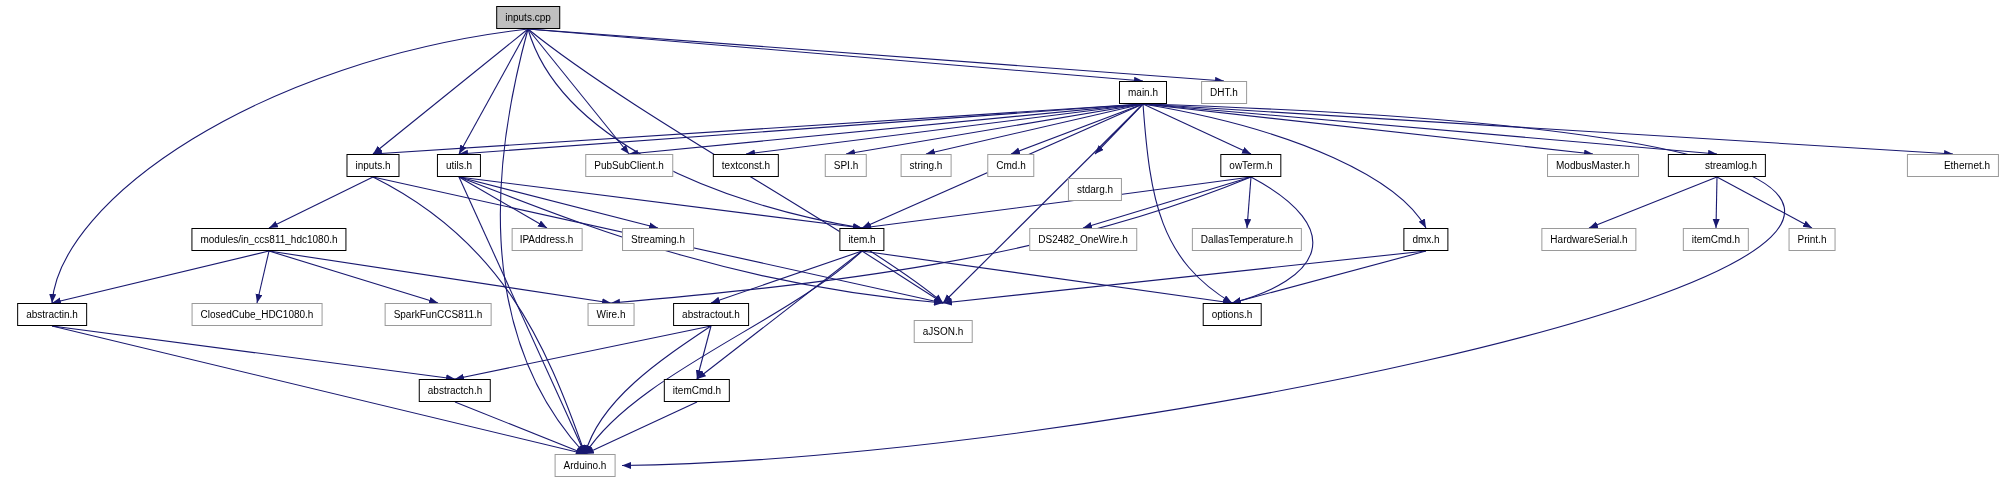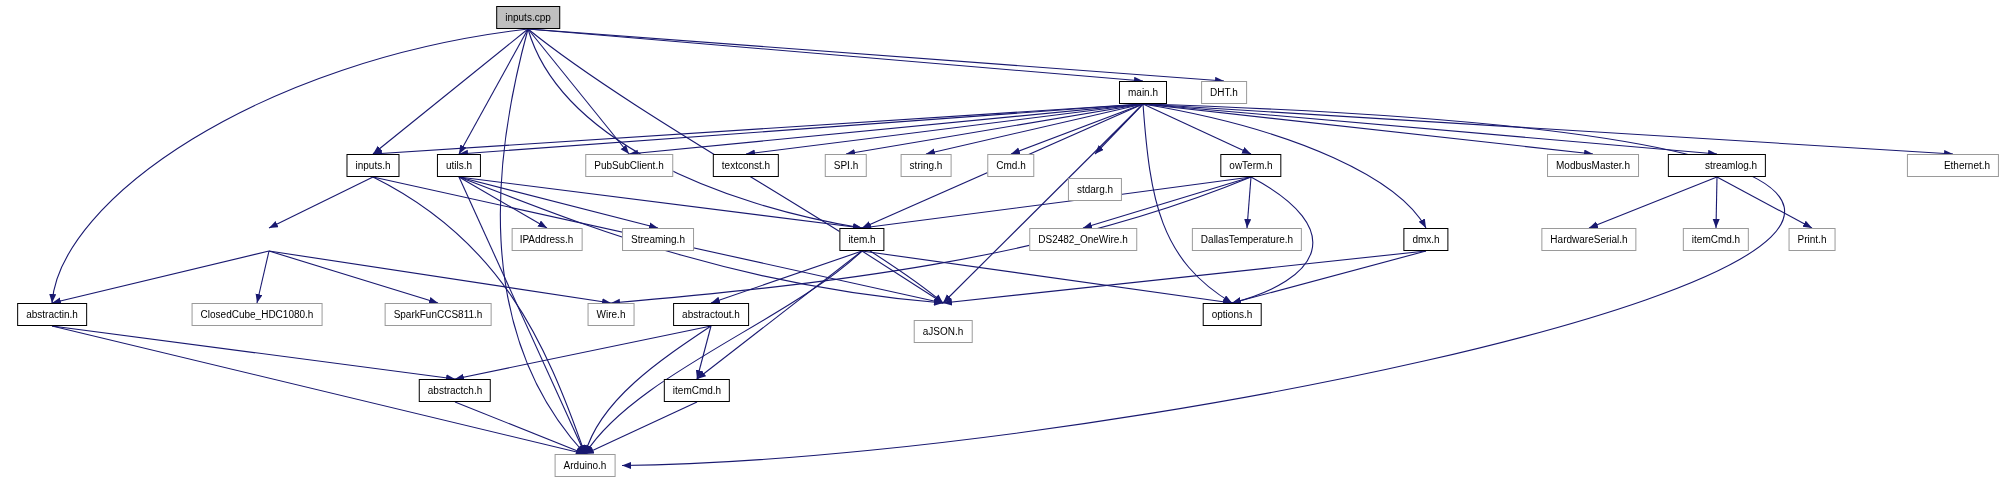--- a/index.html
+++ b/index.html
@@ -122,20 +122,21 @@
     <div class="node external" style="left: 629px; top: 154px;">PubSubClient.h</div>
     <div class="node internal" style="left: 746px; top: 154px;">textconst.h</div>
     <div class="node external" style="left: 846px; top: 154px;">SPI.h</div>
     <div class="node external" style="left: 926px; top: 154px;">string.h</div>
     <div class="node external" style="left: 1011px; top: 154px;">Cmd.h</div>
     <div class="node external" style="left: 1095px; top: 154px; margin-top: 24px;">stdarg.h</div>
     <div class="node internal" style="left: 1251px; top: 154px;">owTerm.h</div>
     <div class="node external" style="left: 1593px; top: 154px;">ModbusMaster.h</div>
     <div class="node internal" style="left: 1717px; top: 154px; padding-left: 36px;">streamlog.h</div>
     <div class="node external" style="left: 1953px; top: 154px; padding-left: 36px;">Ethernet.h</div>
+    <div class="node internal" style="left: 269px; top: 228px;">modules/in_ccs811_hdc1080.h</div>
     <div class="node external" style="left: 547px; top: 228px; padding-left: 7px;">IPAddress.h</div>
     <div class="node external" style="left: 658px; top: 228px;">Streaming.h</div>
     <div class="node internal" style="left: 862px; top: 228px;">item.h</div>
     <div class="node external" style="left: 1083px; top: 228px;">DS2482_OneWire.h</div>
     <div class="node external" style="left: 1247px; top: 228px;">DallasTemperature.h</div>
     <div class="node internal" style="left: 1426px; top: 228px;">dmx.h</div>
     <div class="node external" style="left: 1589px; top: 228px;">HardwareSerial.h</div>
     <div class="node external" style="left: 1716px; top: 228px;">itemCmd.h</div>
     <div class="node external" style="left: 1812px; top: 228px;">Print.h</div>
     <div class="node internal" style="left: 52px; top: 303px;">abstractin.h</div>

